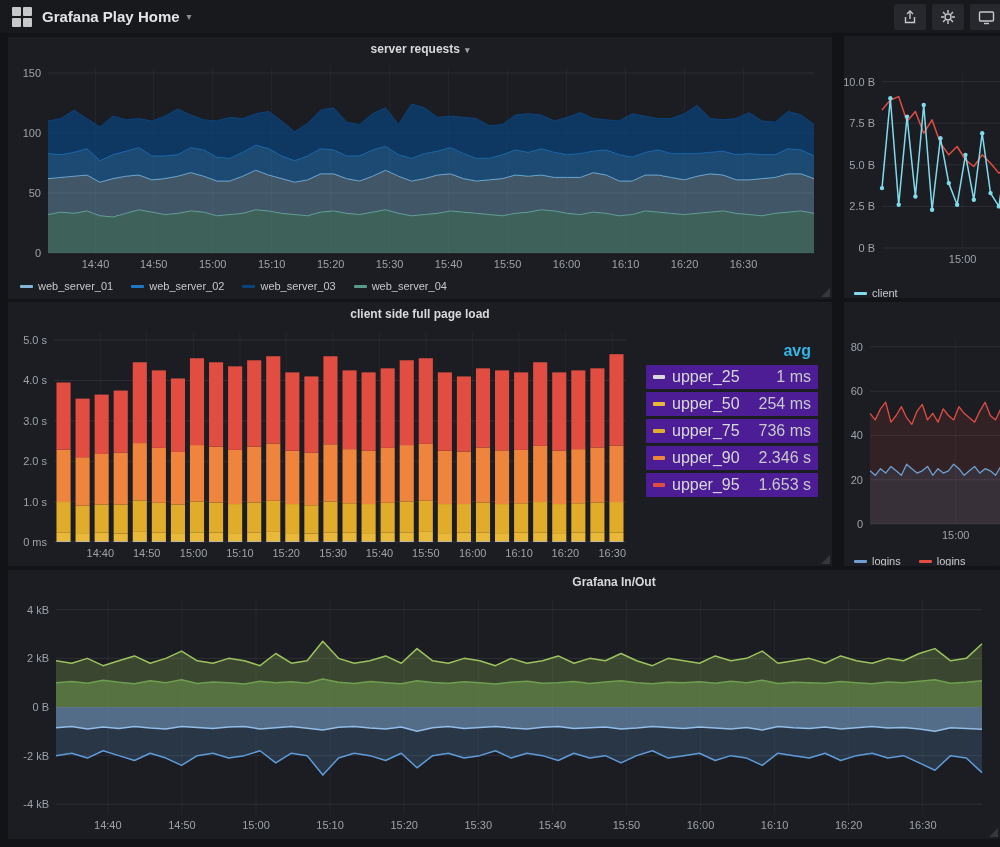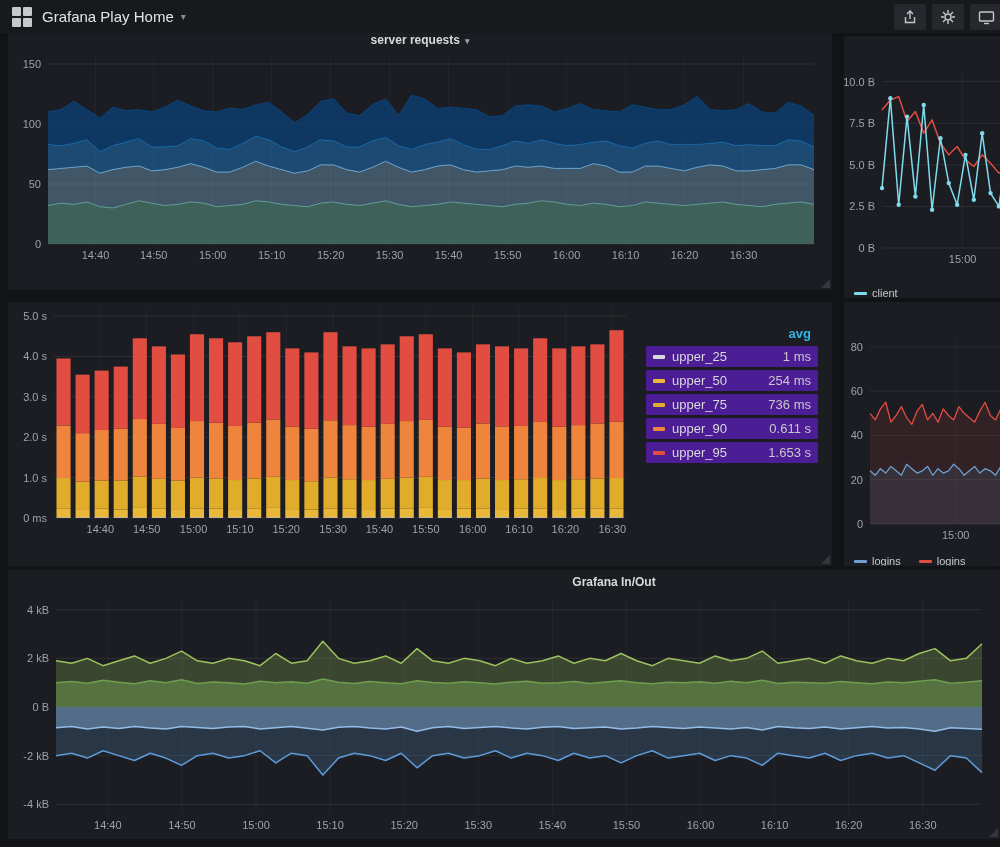--- a/index.html
+++ b/index.html
@@ -4,33 +4,33 @@
 <style>
   html,body{margin:0;padding:0}
   body{width:1000px;height:847px;overflow:hidden;position:relative;
        background:#121317;font-family:"Liberation Sans",sans-serif;color:#d8d9da}
 
   
   .navbar{position:absolute;top:0;left:0;width:1000px;height:33px;background:#17191d;
           display:flex;align-items:center;padding:0 12px;box-sizing:border-box;z-index:5}
   .logo{width:20px;height:20px;display:grid;grid-template-columns:9px 9px;grid-gap:2px;margin-right:10px;cursor:pointer}
   .logo span{background:#c7c8ca;border-radius:1px;width:9px;height:9px}
-  .nav-title{font-size:15px;font-weight:400;color:#e3e4e6;cursor:pointer}
+  .nav-title{font-size:15px;font-weight:700;color:#e3e4e6;cursor:pointer}
   .nav-caret{color:#8a8e96;font-size:10px;margin-left:7px}
   .nav-actions{margin-left:auto;display:flex;gap:6px;margin-right:-14px}
   .nav-btn{width:32px;height:26px;background:#26282d;border-radius:2px;display:flex;
            align-items:center;justify-content:center;cursor:pointer}
   .nav-btn svg{stroke:#c7c8ca;fill:none;stroke-width:1.4px}
 
   
   .panel{position:absolute;background:#1b1d22;overflow:hidden;box-sizing:border-box}
   .panel-title{height:24px;line-height:24px;text-align:center;font-size:12px;font-weight:700;
                color:#d8d9da;cursor:pointer;white-space:nowrap}
   .title-caret{color:#9aa0a8;font-size:9px;margin-left:5px}
-  #panel-server{left:8px;top:28px;width:824px;height:262px}
+  #panel-server{left:8px;top:37px;width:824px;height:262px}
   #panel-memory{left:844px;top:36px;width:166px;height:262px}
   #panel-pageload{left:8px;top:302px;width:824px;height:264px}
   #panel-logins{left:844px;top:302px;width:166px;height:264px}
   #panel-traffic{left:8px;top:570px;width:992px;height:269px}
   #panel-traffic .panel-title{position:relative;left:110px}
 
   .chart{position:relative}
   #chart-server{height:212px;margin:0 8px 0 6px}
   #chart-memory{width:230px;height:204px;margin-top:28px}
   #chart-pageload{width:622px;height:236px;margin-left:6px}
@@ -38,21 +38,21 @@
   #chart-traffic{height:240px;margin:0 8px 0 6px}
   svg{display:block}
   svg text{font-family:"Liberation Sans",sans-serif;font-size:11px;fill:#9da2ab}
 
   
   .legend{display:flex;gap:18px;align-items:center;height:22px;padding-left:12px;margin-top:2px}
   .li{display:flex;align-items:center;gap:5px;font-size:11px;color:#c7c8ca;cursor:pointer}
   .swatch{width:13px;height:3px;border-radius:1px;display:inline-block}
 
   .p3-body{display:flex}
-  .legend-table{flex:1;margin:22px 14px 0 10px;font-size:13px}
+  .legend-table{flex:1;margin:14px 14px 0 10px;font-size:16px}
   .lt-header{text-align:right;padding:2px 7px 5px 0;color:#33b5e5;font-weight:700;cursor:pointer}
   .lt-row{display:flex;align-items:center;background:#4c1d95;margin-bottom:3px;
           padding:3px 7px;border-radius:1px;cursor:pointer}
   .lt-row .swatch{width:12px;height:4px;margin-right:7px}
   .lt-name{flex:1;color:#d8d9da}
   .lt-val{color:#c7c8ca}
 
   .resize-handle{position:absolute;right:2px;bottom:2px;width:0;height:0;border-style:solid;
                  border-width:0 0 9px 9px;border-color:transparent transparent #34373c transparent;
                  cursor:se-resize}
@@ -133,20 +133,38 @@
         <path d="M34 153.6L46.983050847457626 151.2L59.96610169491525 152.4L72.94915254237289 150L85.9322033898305 154.8L98.91525423728814 156L111.89830508474577 152.4L124.88135593220339 148.79999999999998L137.864406779661 151.2L150.84745762711867 153.6L163.83050847457628 152.4L176.8135593220339 150L189.79661016949154 151.2L202.77966101694915 154.8L215.76271186440678 153.6L228.7457627118644 152.4L241.72881355932202 148.79999999999998L254.71186440677968 150L267.69491525423734 152.4L280.6779661016949 153.6L293.66101694915255 154.8L306.64406779661016 151.2L319.6271186440678 150L332.6101694915254 152.4L345.5932203389831 153.6L358.57627118644064 151.2L371.5593220338983 148.79999999999998L384.54237288135596 152.4L397.52542372881356 154.8L410.5084745762712 153.6L423.4915254237288 152.4L436.4745762711865 150L449.45762711864404 151.2L462.44067796610165 152.4L475.42372881355936 153.6L488.4067796610169 154.8L501.38983050847463 152.4L514.3728813559321 151.2L527.3559322033898 148.79999999999998L540.3389830508474 150L553.3220338983051 152.4L566.3050847457628 153.6L579.2881355932203 151.2L592.271186440678 152.4L605.2542372881356 154.8L618.2372881355932 153.6L631.2203389830509 150L644.2033898305085 151.2L657.1864406779662 152.4L670.1694915254237 153.6L683.1525423728813 152.4L696.135593220339 151.2L709.1186440677966 150L722.1016949152543 152.4L735.0847457627119 153.6L748.0677966101695 154.8L761.0508474576271 152.4L774.0338983050847 151.2L787.0169491525425 150L800 152.4L800 192L787.0169491525425 192L774.0338983050847 192L761.0508474576271 192L748.0677966101695 192L735.0847457627119 192L722.1016949152543 192L709.1186440677966 192L696.135593220339 192L683.1525423728813 192L670.1694915254237 192L657.1864406779662 192L644.2033898305085 192L631.2203389830509 192L618.2372881355932 192L605.2542372881356 192L592.271186440678 192L579.2881355932203 192L566.3050847457628 192L553.3220338983051 192L540.3389830508474 192L527.3559322033898 192L514.3728813559321 192L501.38983050847463 192L488.4067796610169 192L475.42372881355936 192L462.44067796610165 192L449.45762711864404 192L436.4745762711865 192L423.4915254237288 192L410.5084745762712 192L397.52542372881356 192L384.54237288135596 192L371.5593220338983 192L358.57627118644064 192L345.5932203389831 192L332.6101694915254 192L319.6271186440678 192L306.64406779661016 192L293.66101694915255 192L280.6779661016949 192L267.69491525423734 192L254.71186440677968 192L241.72881355932202 192L228.7457627118644 192L215.76271186440678 192L202.77966101694915 192L189.79661016949154 192L176.8135593220339 192L163.83050847457628 192L150.84745762711867 192L137.864406779661 192L124.88135593220339 192L111.89830508474577 192L98.91525423728814 192L85.9322033898305 192L72.94915254237289 192L59.96610169491525 192L46.983050847457626 192L34 192Z" fill="#5b9a89" fill-opacity="0.55"></path>
         <path d="M34 153.6L46.983050847457626 151.2L59.96610169491525 152.4L72.94915254237289 150L85.9322033898305 154.8L98.91525423728814 156L111.89830508474577 152.4L124.88135593220339 148.79999999999998L137.864406779661 151.2L150.84745762711867 153.6L163.83050847457628 152.4L176.8135593220339 150L189.79661016949154 151.2L202.77966101694915 154.8L215.76271186440678 153.6L228.7457627118644 152.4L241.72881355932202 148.79999999999998L254.71186440677968 150L267.69491525423734 152.4L280.6779661016949 153.6L293.66101694915255 154.8L306.64406779661016 151.2L319.6271186440678 150L332.6101694915254 152.4L345.5932203389831 153.6L358.57627118644064 151.2L371.5593220338983 148.79999999999998L384.54237288135596 152.4L397.52542372881356 154.8L410.5084745762712 153.6L423.4915254237288 152.4L436.4745762711865 150L449.45762711864404 151.2L462.44067796610165 152.4L475.42372881355936 153.6L488.4067796610169 154.8L501.38983050847463 152.4L514.3728813559321 151.2L527.3559322033898 148.79999999999998L540.3389830508474 150L553.3220338983051 152.4L566.3050847457628 153.6L579.2881355932203 151.2L592.271186440678 152.4L605.2542372881356 154.8L618.2372881355932 153.6L631.2203389830509 150L644.2033898305085 151.2L657.1864406779662 152.4L670.1694915254237 153.6L683.1525423728813 152.4L696.135593220339 151.2L709.1186440677966 150L722.1016949152543 152.4L735.0847457627119 153.6L748.0677966101695 154.8L761.0508474576271 152.4L774.0338983050847 151.2L787.0169491525425 150L800 152.4" fill="none" stroke="#5b9a89" stroke-width="1"></path>
         <path d="M34 117.6L46.983050847457626 116.39999999999999L59.96610169491525 115.20000000000002L72.94915254237289 113.99999999999999L85.9322033898305 121.2L98.91525423728814 117.6L111.89830508474577 115.20000000000002L124.88135593220339 113.99999999999999L137.864406779661 118.8L150.84745762711867 117.6L163.83050847457628 115.20000000000002L176.8135593220339 111.6L189.79661016949154 115.20000000000002L202.77966101694915 120L215.76271186440678 120L228.7457627118644 115.20000000000002L241.72881355932202 109.19999999999999L254.71186440677968 113.99999999999999L267.69491525423734 117.6L280.6779661016949 121.2L293.66101694915255 118.8L306.64406779661016 112.80000000000001L319.6271186440678 112.80000000000001L332.6101694915254 117.6L345.5932203389831 120L358.57627118644064 115.20000000000002L371.5593220338983 109.19999999999999L384.54237288135596 115.20000000000002L397.52542372881356 120L410.5084745762712 117.6L423.4915254237288 113.99999999999999L436.4745762711865 112.80000000000001L449.45762711864404 117.6L462.44067796610165 120L475.42372881355936 118.8L488.4067796610169 117.6L501.38983050847463 113.99999999999999L514.3728813559321 115.20000000000002L527.3559322033898 113.99999999999999L540.3389830508474 116.39999999999999L553.3220338983051 116.39999999999999L566.3050847457628 116.39999999999999L579.2881355932203 111.6L592.271186440678 113.99999999999999L605.2542372881356 120L618.2372881355932 120L631.2203389830509 113.99999999999999L644.2033898305085 113.99999999999999L657.1864406779662 116.39999999999999L670.1694915254237 118.8L683.1525423728813 115.20000000000002L696.135593220339 112.80000000000001L709.1186440677966 113.99999999999999L722.1016949152543 118.8L735.0847457627119 118.8L748.0677966101695 117.6L761.0508474576271 116.39999999999999L774.0338983050847 112.80000000000001L787.0169491525425 112.80000000000001L800 117.6L800 152.4L787.0169491525425 150L774.0338983050847 151.2L761.0508474576271 152.4L748.0677966101695 154.8L735.0847457627119 153.6L722.1016949152543 152.4L709.1186440677966 150L696.135593220339 151.2L683.1525423728813 152.4L670.1694915254237 153.6L657.1864406779662 152.4L644.2033898305085 151.2L631.2203389830509 150L618.2372881355932 153.6L605.2542372881356 154.8L592.271186440678 152.4L579.2881355932203 151.2L566.3050847457628 153.6L553.3220338983051 152.4L540.3389830508474 150L527.3559322033898 148.79999999999998L514.3728813559321 151.2L501.38983050847463 152.4L488.4067796610169 154.8L475.42372881355936 153.6L462.44067796610165 152.4L449.45762711864404 151.2L436.4745762711865 150L423.4915254237288 152.4L410.5084745762712 153.6L397.52542372881356 154.8L384.54237288135596 152.4L371.5593220338983 148.79999999999998L358.57627118644064 151.2L345.5932203389831 153.6L332.6101694915254 152.4L319.6271186440678 150L306.64406779661016 151.2L293.66101694915255 154.8L280.6779661016949 153.6L267.69491525423734 152.4L254.71186440677968 150L241.72881355932202 148.79999999999998L228.7457627118644 152.4L215.76271186440678 153.6L202.77966101694915 154.8L189.79661016949154 151.2L176.8135593220339 150L163.83050847457628 152.4L150.84745762711867 153.6L137.864406779661 151.2L124.88135593220339 148.79999999999998L111.89830508474577 152.4L98.91525423728814 156L85.9322033898305 154.8L72.94915254237289 150L59.96610169491525 152.4L46.983050847457626 151.2L34 153.6Z" fill="#82b5d8" fill-opacity="0.38"></path>
         <path d="M34 117.6L46.983050847457626 116.39999999999999L59.96610169491525 115.20000000000002L72.94915254237289 113.99999999999999L85.9322033898305 121.2L98.91525423728814 117.6L111.89830508474577 115.20000000000002L124.88135593220339 113.99999999999999L137.864406779661 118.8L150.84745762711867 117.6L163.83050847457628 115.20000000000002L176.8135593220339 111.6L189.79661016949154 115.20000000000002L202.77966101694915 120L215.76271186440678 120L228.7457627118644 115.20000000000002L241.72881355932202 109.19999999999999L254.71186440677968 113.99999999999999L267.69491525423734 117.6L280.6779661016949 121.2L293.66101694915255 118.8L306.64406779661016 112.80000000000001L319.6271186440678 112.80000000000001L332.6101694915254 117.6L345.5932203389831 120L358.57627118644064 115.20000000000002L371.5593220338983 109.19999999999999L384.54237288135596 115.20000000000002L397.52542372881356 120L410.5084745762712 117.6L423.4915254237288 113.99999999999999L436.4745762711865 112.80000000000001L449.45762711864404 117.6L462.44067796610165 120L475.42372881355936 118.8L488.4067796610169 117.6L501.38983050847463 113.99999999999999L514.3728813559321 115.20000000000002L527.3559322033898 113.99999999999999L540.3389830508474 116.39999999999999L553.3220338983051 116.39999999999999L566.3050847457628 116.39999999999999L579.2881355932203 111.6L592.271186440678 113.99999999999999L605.2542372881356 120L618.2372881355932 120L631.2203389830509 113.99999999999999L644.2033898305085 113.99999999999999L657.1864406779662 116.39999999999999L670.1694915254237 118.8L683.1525423728813 115.20000000000002L696.135593220339 112.80000000000001L709.1186440677966 113.99999999999999L722.1016949152543 118.8L735.0847457627119 118.8L748.0677966101695 117.6L761.0508474576271 116.39999999999999L774.0338983050847 112.80000000000001L787.0169491525425 112.80000000000001L800 117.6" fill="none" stroke="#82b5d8" stroke-width="1"></path>
         <path d="M34 92.39999999999999L46.983050847457626 93.6L59.96610169491525 91.19999999999999L72.94915254237289 87.60000000000001L85.9322033898305 99.6L98.91525423728814 93.6L111.89830508474577 90.00000000000001L124.88135593220339 86.4L137.864406779661 94.8L150.84745762711867 94.8L163.83050847457628 93.6L176.8135593220339 86.4L189.79661016949154 88.80000000000001L202.77966101694915 96L215.76271186440678 97.2L228.7457627118644 91.19999999999999L241.72881355932202 83.99999999999999L254.71186440677968 87.60000000000001L267.69491525423734 94.8L280.6779661016949 99.6L293.66101694915255 94.8L306.64406779661016 87.60000000000001L319.6271186440678 88.80000000000001L332.6101694915254 94.8L345.5932203389831 94.8L358.57627118644064 88.80000000000001L371.5593220338983 85.19999999999999L384.54237288135596 93.6L397.52542372881356 97.2L410.5084745762712 92.39999999999999L423.4915254237288 90.00000000000001L436.4745762711865 86.4L449.45762711864404 92.39999999999999L462.44067796610165 97.2L475.42372881355936 97.2L488.4067796610169 93.6L501.38983050847463 88.80000000000001L514.3728813559321 91.19999999999999L527.3559322033898 87.60000000000001L540.3389830508474 91.19999999999999L553.3220338983051 93.6L566.3050847457628 92.39999999999999L579.2881355932203 90.00000000000001L592.271186440678 88.80000000000001L605.2542372881356 93.6L618.2372881355932 96L631.2203389830509 91.19999999999999L644.2033898305085 88.80000000000001L657.1864406779662 92.39999999999999L670.1694915254237 92.39999999999999L683.1525423728813 92.39999999999999L696.135593220339 91.19999999999999L709.1186440677966 90.00000000000001L722.1016949152543 93.6L735.0847457627119 92.39999999999999L748.0677966101695 93.6L761.0508474576271 93.6L774.0338983050847 87.60000000000001L787.0169491525425 88.80000000000001L800 94.8L800 117.6L787.0169491525425 112.80000000000001L774.0338983050847 112.80000000000001L761.0508474576271 116.39999999999999L748.0677966101695 117.6L735.0847457627119 118.8L722.1016949152543 118.8L709.1186440677966 113.99999999999999L696.135593220339 112.80000000000001L683.1525423728813 115.20000000000002L670.1694915254237 118.8L657.1864406779662 116.39999999999999L644.2033898305085 113.99999999999999L631.2203389830509 113.99999999999999L618.2372881355932 120L605.2542372881356 120L592.271186440678 113.99999999999999L579.2881355932203 111.6L566.3050847457628 116.39999999999999L553.3220338983051 116.39999999999999L540.3389830508474 116.39999999999999L527.3559322033898 113.99999999999999L514.3728813559321 115.20000000000002L501.38983050847463 113.99999999999999L488.4067796610169 117.6L475.42372881355936 118.8L462.44067796610165 120L449.45762711864404 117.6L436.4745762711865 112.80000000000001L423.4915254237288 113.99999999999999L410.5084745762712 117.6L397.52542372881356 120L384.54237288135596 115.20000000000002L371.5593220338983 109.19999999999999L358.57627118644064 115.20000000000002L345.5932203389831 120L332.6101694915254 117.6L319.6271186440678 112.80000000000001L306.64406779661016 112.80000000000001L293.66101694915255 118.8L280.6779661016949 121.2L267.69491525423734 117.6L254.71186440677968 113.99999999999999L241.72881355932202 109.19999999999999L228.7457627118644 115.20000000000002L215.76271186440678 120L202.77966101694915 120L189.79661016949154 115.20000000000002L176.8135593220339 111.6L163.83050847457628 115.20000000000002L150.84745762711867 117.6L137.864406779661 118.8L124.88135593220339 113.99999999999999L111.89830508474577 115.20000000000002L98.91525423728814 117.6L85.9322033898305 121.2L72.94915254237289 113.99999999999999L59.96610169491525 115.20000000000002L46.983050847457626 116.39999999999999L34 117.6Z" fill="#1f78c1" fill-opacity="0.5"></path>
         <path d="M34 92.39999999999999L46.983050847457626 93.6L59.96610169491525 91.19999999999999L72.94915254237289 87.60000000000001L85.9322033898305 99.6L98.91525423728814 93.6L111.89830508474577 90.00000000000001L124.88135593220339 86.4L137.864406779661 94.8L150.84745762711867 94.8L163.83050847457628 93.6L176.8135593220339 86.4L189.79661016949154 88.80000000000001L202.77966101694915 96L215.76271186440678 97.2L228.7457627118644 91.19999999999999L241.72881355932202 83.99999999999999L254.71186440677968 87.60000000000001L267.69491525423734 94.8L280.6779661016949 99.6L293.66101694915255 94.8L306.64406779661016 87.60000000000001L319.6271186440678 88.80000000000001L332.6101694915254 94.8L345.5932203389831 94.8L358.57627118644064 88.80000000000001L371.5593220338983 85.19999999999999L384.54237288135596 93.6L397.52542372881356 97.2L410.5084745762712 92.39999999999999L423.4915254237288 90.00000000000001L436.4745762711865 86.4L449.45762711864404 92.39999999999999L462.44067796610165 97.2L475.42372881355936 97.2L488.4067796610169 93.6L501.38983050847463 88.80000000000001L514.3728813559321 91.19999999999999L527.3559322033898 87.60000000000001L540.3389830508474 91.19999999999999L553.3220338983051 93.6L566.3050847457628 92.39999999999999L579.2881355932203 90.00000000000001L592.271186440678 88.80000000000001L605.2542372881356 93.6L618.2372881355932 96L631.2203389830509 91.19999999999999L644.2033898305085 88.80000000000001L657.1864406779662 92.39999999999999L670.1694915254237 92.39999999999999L683.1525423728813 92.39999999999999L696.135593220339 91.19999999999999L709.1186440677966 90.00000000000001L722.1016949152543 93.6L735.0847457627119 92.39999999999999L748.0677966101695 93.6L761.0508474576271 93.6L774.0338983050847 87.60000000000001L787.0169491525425 88.80000000000001L800 94.8" fill="none" stroke="#1f78c1" stroke-width="1"></path>
         <path d="M34 59.99999999999999L46.983050847457626 57.60000000000001L59.96610169491525 49.20000000000001L72.94915254237289 57.60000000000001L85.9322033898305 66L98.91525423728814 55.2L111.89830508474577 58.79999999999999L124.88135593220339 57.60000000000001L137.864406779661 59.99999999999999L150.84745762711867 55.2L163.83050847457628 48.00000000000001L176.8135593220339 54L189.79661016949154 58.79999999999999L202.77966101694915 59.99999999999999L215.76271186440678 56.400000000000006L228.7457627118644 57.60000000000001L241.72881355932202 52.8L254.71186440677968 50.40000000000001L267.69491525423734 59.99999999999999L280.6779661016949 70.8L293.66101694915255 62.4L306.64406779661016 49.20000000000001L319.6271186440678 46.800000000000004L332.6101694915254 61.199999999999996L345.5932203389831 63.6L358.57627118644064 52.8L371.5593220338983 46.800000000000004L384.54237288135596 63.6L397.52542372881356 43.19999999999999L410.5084745762712 46.800000000000004L423.4915254237288 56.400000000000006L436.4745762711865 55.2L449.45762711864404 56.400000000000006L462.44067796610165 57.60000000000001L475.42372881355936 64.80000000000001L488.4067796610169 63.6L501.38983050847463 54L514.3728813559321 52.8L527.3559322033898 54L540.3389830508474 59.99999999999999L553.3220338983051 56.400000000000006L566.3050847457628 51.599999999999994L579.2881355932203 57.60000000000001L592.271186440678 58.79999999999999L605.2542372881356 59.99999999999999L618.2372881355932 52.8L631.2203389830509 55.2L644.2033898305085 57.60000000000001L657.1864406779662 57.60000000000001L670.1694915254237 52.8L683.1525423728813 44.39999999999999L696.135593220339 57.60000000000001L709.1186440677966 58.79999999999999L722.1016949152543 57.60000000000001L735.0847457627119 51.599999999999994L748.0677966101695 59.99999999999999L761.0508474576271 61.199999999999996L774.0338983050847 50.40000000000001L787.0169491525425 54L800 63.6L800 94.8L787.0169491525425 88.80000000000001L774.0338983050847 87.60000000000001L761.0508474576271 93.6L748.0677966101695 93.6L735.0847457627119 92.39999999999999L722.1016949152543 93.6L709.1186440677966 90.00000000000001L696.135593220339 91.19999999999999L683.1525423728813 92.39999999999999L670.1694915254237 92.39999999999999L657.1864406779662 92.39999999999999L644.2033898305085 88.80000000000001L631.2203389830509 91.19999999999999L618.2372881355932 96L605.2542372881356 93.6L592.271186440678 88.80000000000001L579.2881355932203 90.00000000000001L566.3050847457628 92.39999999999999L553.3220338983051 93.6L540.3389830508474 91.19999999999999L527.3559322033898 87.60000000000001L514.3728813559321 91.19999999999999L501.38983050847463 88.80000000000001L488.4067796610169 93.6L475.42372881355936 97.2L462.44067796610165 97.2L449.45762711864404 92.39999999999999L436.4745762711865 86.4L423.4915254237288 90.00000000000001L410.5084745762712 92.39999999999999L397.52542372881356 97.2L384.54237288135596 93.6L371.5593220338983 85.19999999999999L358.57627118644064 88.80000000000001L345.5932203389831 94.8L332.6101694915254 94.8L319.6271186440678 88.80000000000001L306.64406779661016 87.60000000000001L293.66101694915255 94.8L280.6779661016949 99.6L267.69491525423734 94.8L254.71186440677968 87.60000000000001L241.72881355932202 83.99999999999999L228.7457627118644 91.19999999999999L215.76271186440678 97.2L202.77966101694915 96L189.79661016949154 88.80000000000001L176.8135593220339 86.4L163.83050847457628 93.6L150.84745762711867 94.8L137.864406779661 94.8L124.88135593220339 86.4L111.89830508474577 90.00000000000001L98.91525423728814 93.6L85.9322033898305 99.6L72.94915254237289 87.60000000000001L59.96610169491525 91.19999999999999L46.983050847457626 93.6L34 92.39999999999999Z" fill="#0a437c" fill-opacity="0.72"></path>
         <path d="M34 59.99999999999999L46.983050847457626 57.60000000000001L59.96610169491525 49.20000000000001L72.94915254237289 57.60000000000001L85.9322033898305 66L98.91525423728814 55.2L111.89830508474577 58.79999999999999L124.88135593220339 57.60000000000001L137.864406779661 59.99999999999999L150.84745762711867 55.2L163.83050847457628 48.00000000000001L176.8135593220339 54L189.79661016949154 58.79999999999999L202.77966101694915 59.99999999999999L215.76271186440678 56.400000000000006L228.7457627118644 57.60000000000001L241.72881355932202 52.8L254.71186440677968 50.40000000000001L267.69491525423734 59.99999999999999L280.6779661016949 70.8L293.66101694915255 62.4L306.64406779661016 49.20000000000001L319.6271186440678 46.800000000000004L332.6101694915254 61.199999999999996L345.5932203389831 63.6L358.57627118644064 52.8L371.5593220338983 46.800000000000004L384.54237288135596 63.6L397.52542372881356 43.19999999999999L410.5084745762712 46.800000000000004L423.4915254237288 56.400000000000006L436.4745762711865 55.2L449.45762711864404 56.400000000000006L462.44067796610165 57.60000000000001L475.42372881355936 64.80000000000001L488.4067796610169 63.6L501.38983050847463 54L514.3728813559321 52.8L527.3559322033898 54L540.3389830508474 59.99999999999999L553.3220338983051 56.400000000000006L566.3050847457628 51.599999999999994L579.2881355932203 57.60000000000001L592.271186440678 58.79999999999999L605.2542372881356 59.99999999999999L618.2372881355932 52.8L631.2203389830509 55.2L644.2033898305085 57.60000000000001L657.1864406779662 57.60000000000001L670.1694915254237 52.8L683.1525423728813 44.39999999999999L696.135593220339 57.60000000000001L709.1186440677966 58.79999999999999L722.1016949152543 57.60000000000001L735.0847457627119 51.599999999999994L748.0677966101695 59.99999999999999L761.0508474576271 61.199999999999996L774.0338983050847 50.40000000000001L787.0169491525425 54L800 63.6" fill="none" stroke="#0a437c" stroke-width="1"></path>
       </svg>
     </div>
+  <div class="legend" id="legend-server">
+      <span class="li">
+        <span class="swatch" style="background: rgb(130, 181, 216);"></span>
+        <span>web_server_01</span>
+      </span>
+      <span class="li">
+        <span class="swatch" style="background: rgb(31, 120, 193);"></span>
+        <span>web_server_02</span>
+      </span>
+      <span class="li">
+        <span class="swatch" style="background: rgb(10, 67, 124);"></span>
+        <span>web_server_03</span>
+      </span>
+      <span class="li">
+        <span class="swatch" style="background: rgb(91, 154, 137);"></span>
+        <span>web_server_04</span>
+      </span>
+    </div>
   <div class="resize-handle"></div>
 </div>
 
 <div class="panel" id="panel-memory">
   <div class="chart" id="chart-memory">
       <svg width="230" height="204">
         <line x1="118.64" y1="6" x2="118.64" y2="184" stroke="rgba(255,255,255,0.045)"></line>
         <text x="118.64" y="199" text-anchor="middle">15:00</text>
         <line x1="38" y1="184" x2="230" y2="184" stroke="rgba(255,255,255,0.08)"></line>
         <text x="31" y="188" text-anchor="end">0 B</text>
@@ -189,20 +207,23 @@
   <div class="legend" id="legend-memory" style="margin-top:14px;padding-left:10px">
       <span class="li">
         <span class="swatch" style="background: rgb(127, 219, 236);"></span>
         <span>client</span>
       </span>
     </div>
   <div class="resize-handle"></div>
 </div>
 
 <div class="panel" id="panel-pageload">
+  <div class="panel-title">
+    <span>client side full page load</span>
+  </div>
   <div class="p3-body">
     <div class="chart" id="chart-pageload">
         <svg width="622" height="236">
           <line x1="86.332" y1="6" x2="86.332" y2="216" stroke="rgba(255,255,255,0.045)"></line>
           <text x="86.332" y="231" text-anchor="middle">14:40</text>
           <line x1="132.664" y1="6" x2="132.664" y2="216" stroke="rgba(255,255,255,0.045)"></line>
           <text x="132.664" y="231" text-anchor="middle">14:50</text>
           <line x1="179.56799999999998" y1="6" x2="179.56799999999998" y2="216" stroke="rgba(255,255,255,0.045)"></line>
           <text x="179.56799999999998" y="231" text-anchor="middle">15:00</text>
           <line x1="225.9" y1="6" x2="225.9" y2="216" stroke="rgba(255,255,255,0.045)"></line>
@@ -401,21 +422,21 @@
             <span class="lt-val">254 ms</span>
           </div>
           <div class="lt-row">
             <span class="swatch" style="background: rgb(224, 172, 42);"></span>
             <span class="lt-name">upper_75</span>
             <span class="lt-val">736 ms</span>
           </div>
           <div class="lt-row">
             <span class="swatch" style="background: rgb(239, 132, 60);"></span>
             <span class="lt-name">upper_90</span>
-            <span class="lt-val">0.611 s</span>
+            <span class="lt-val">2.346 s</span>
           </div>
           <div class="lt-row">
             <span class="swatch" style="background: rgb(226, 77, 66);"></span>
             <span class="lt-name">upper_95</span>
             <span class="lt-val">1.653 s</span>
           </div>
         </div>
     </div>
   </div>
   <div class="resize-handle"></div>

